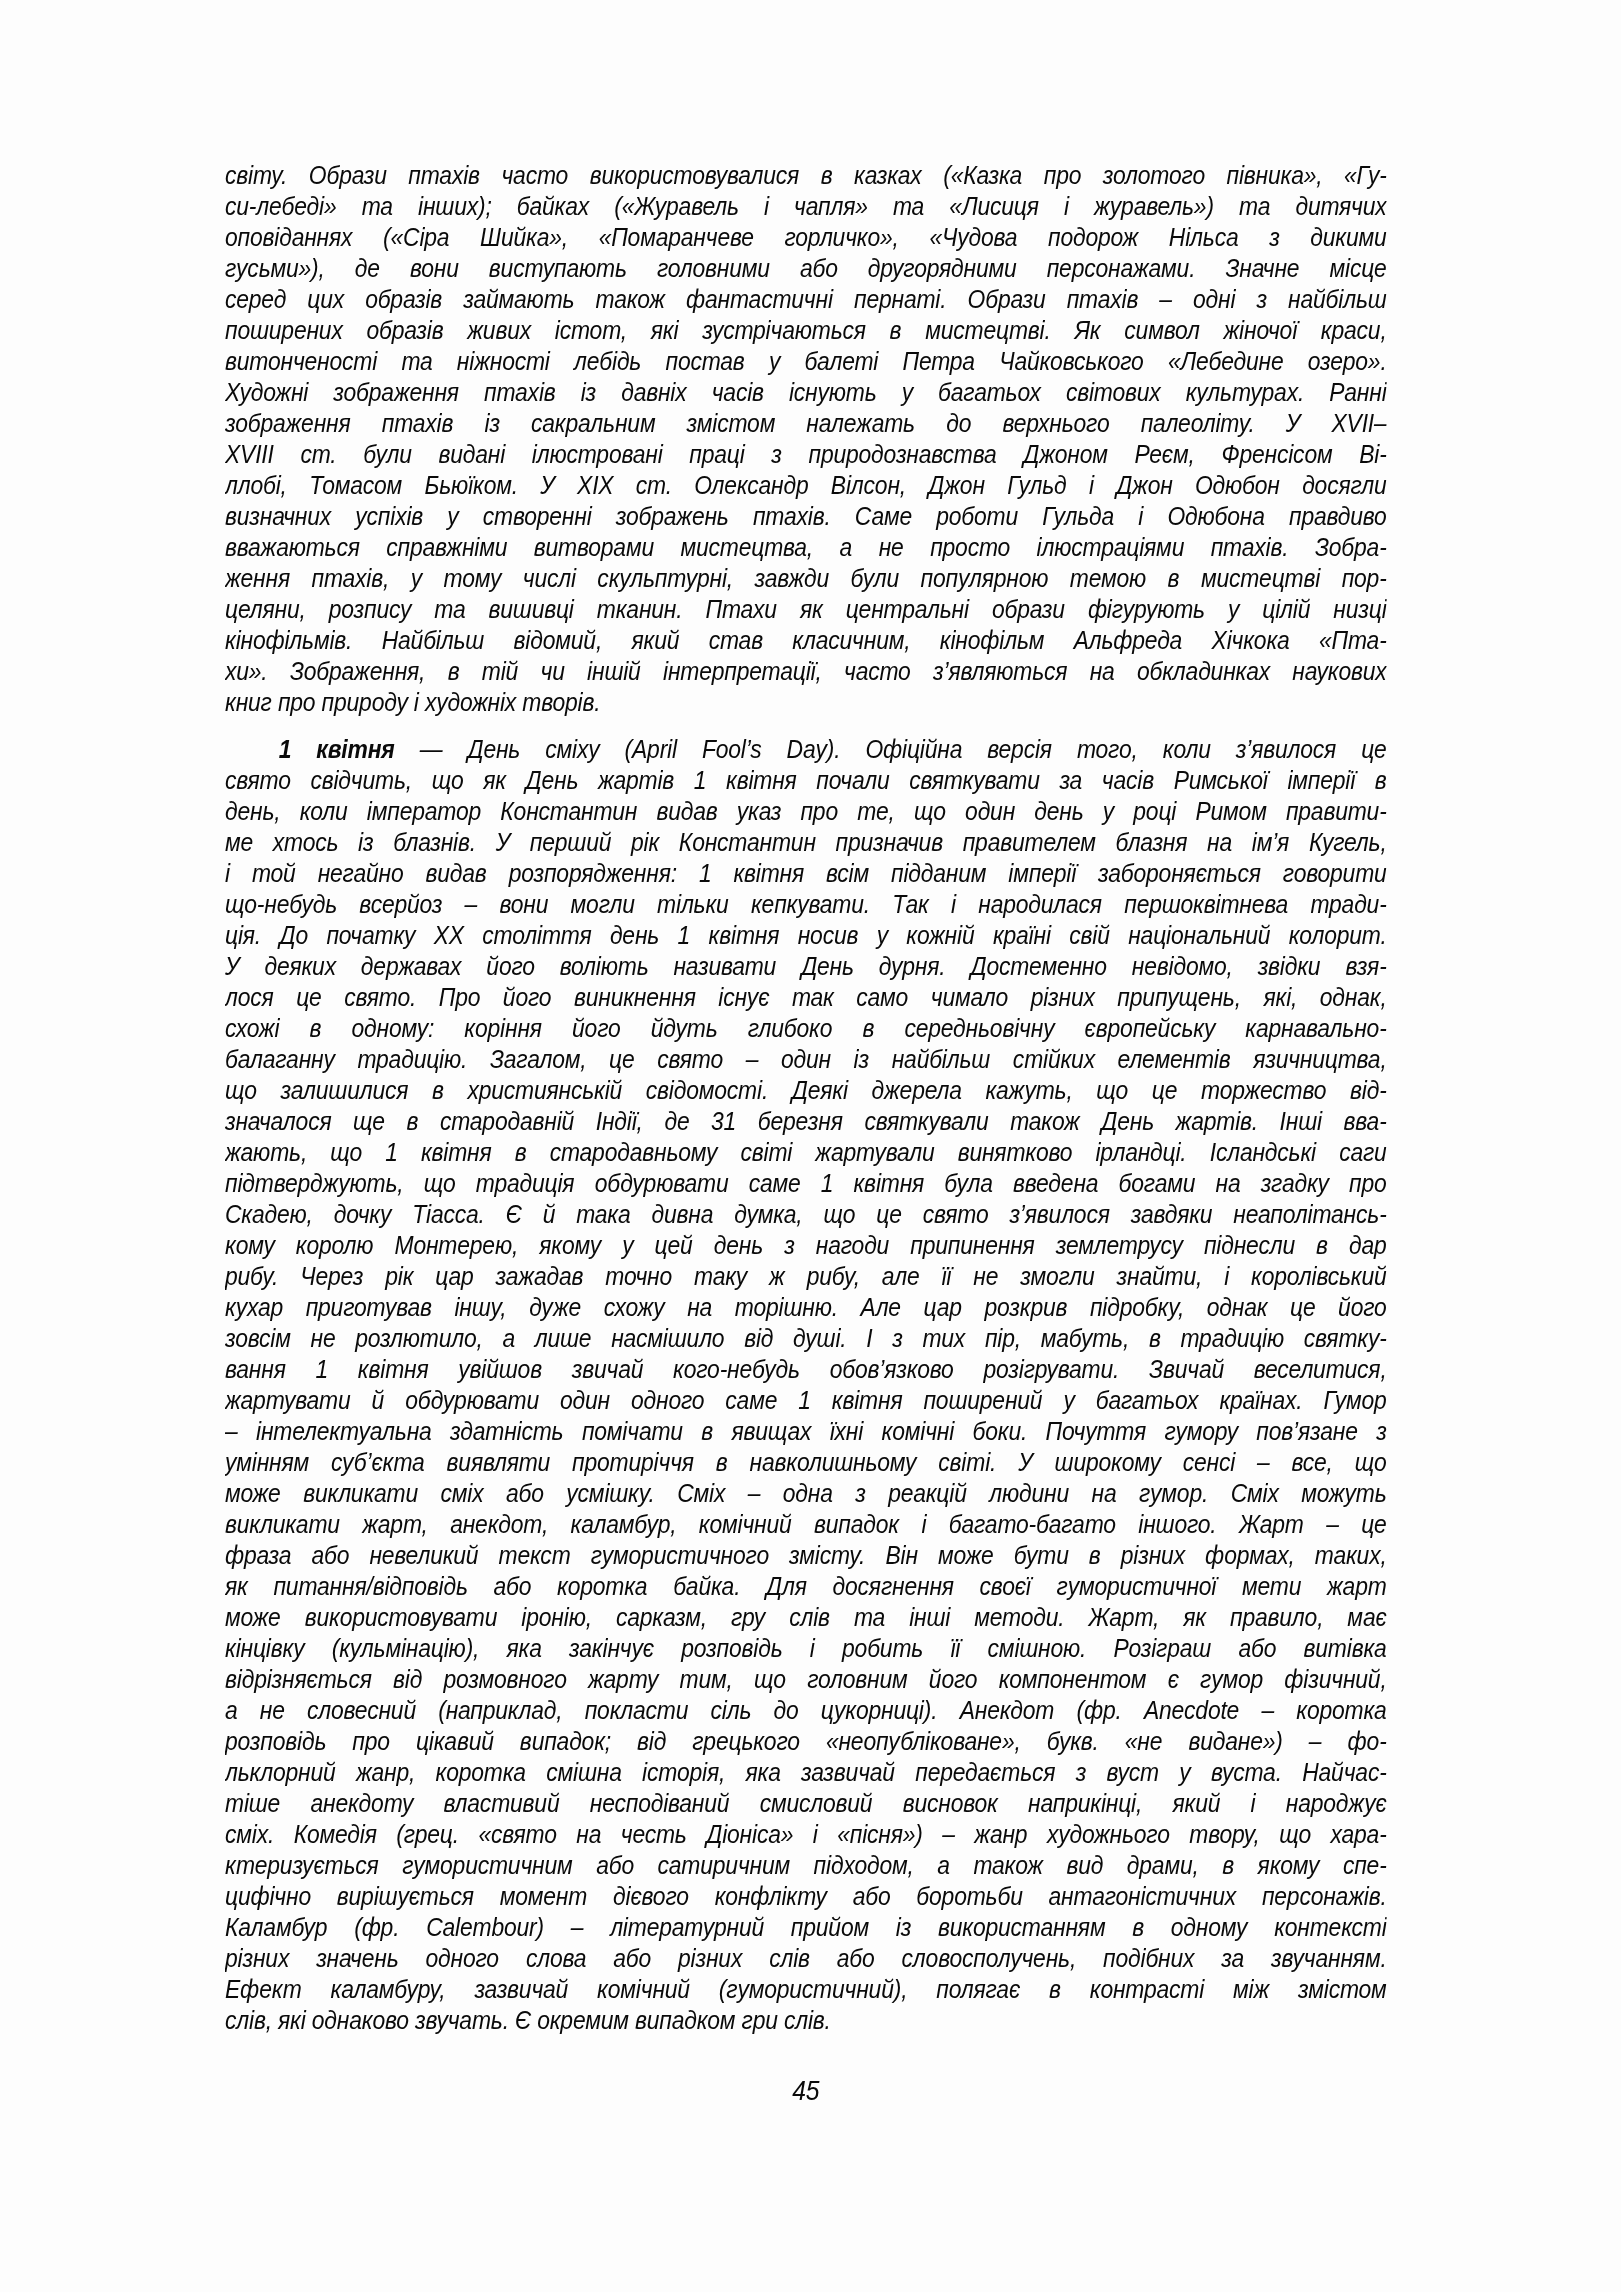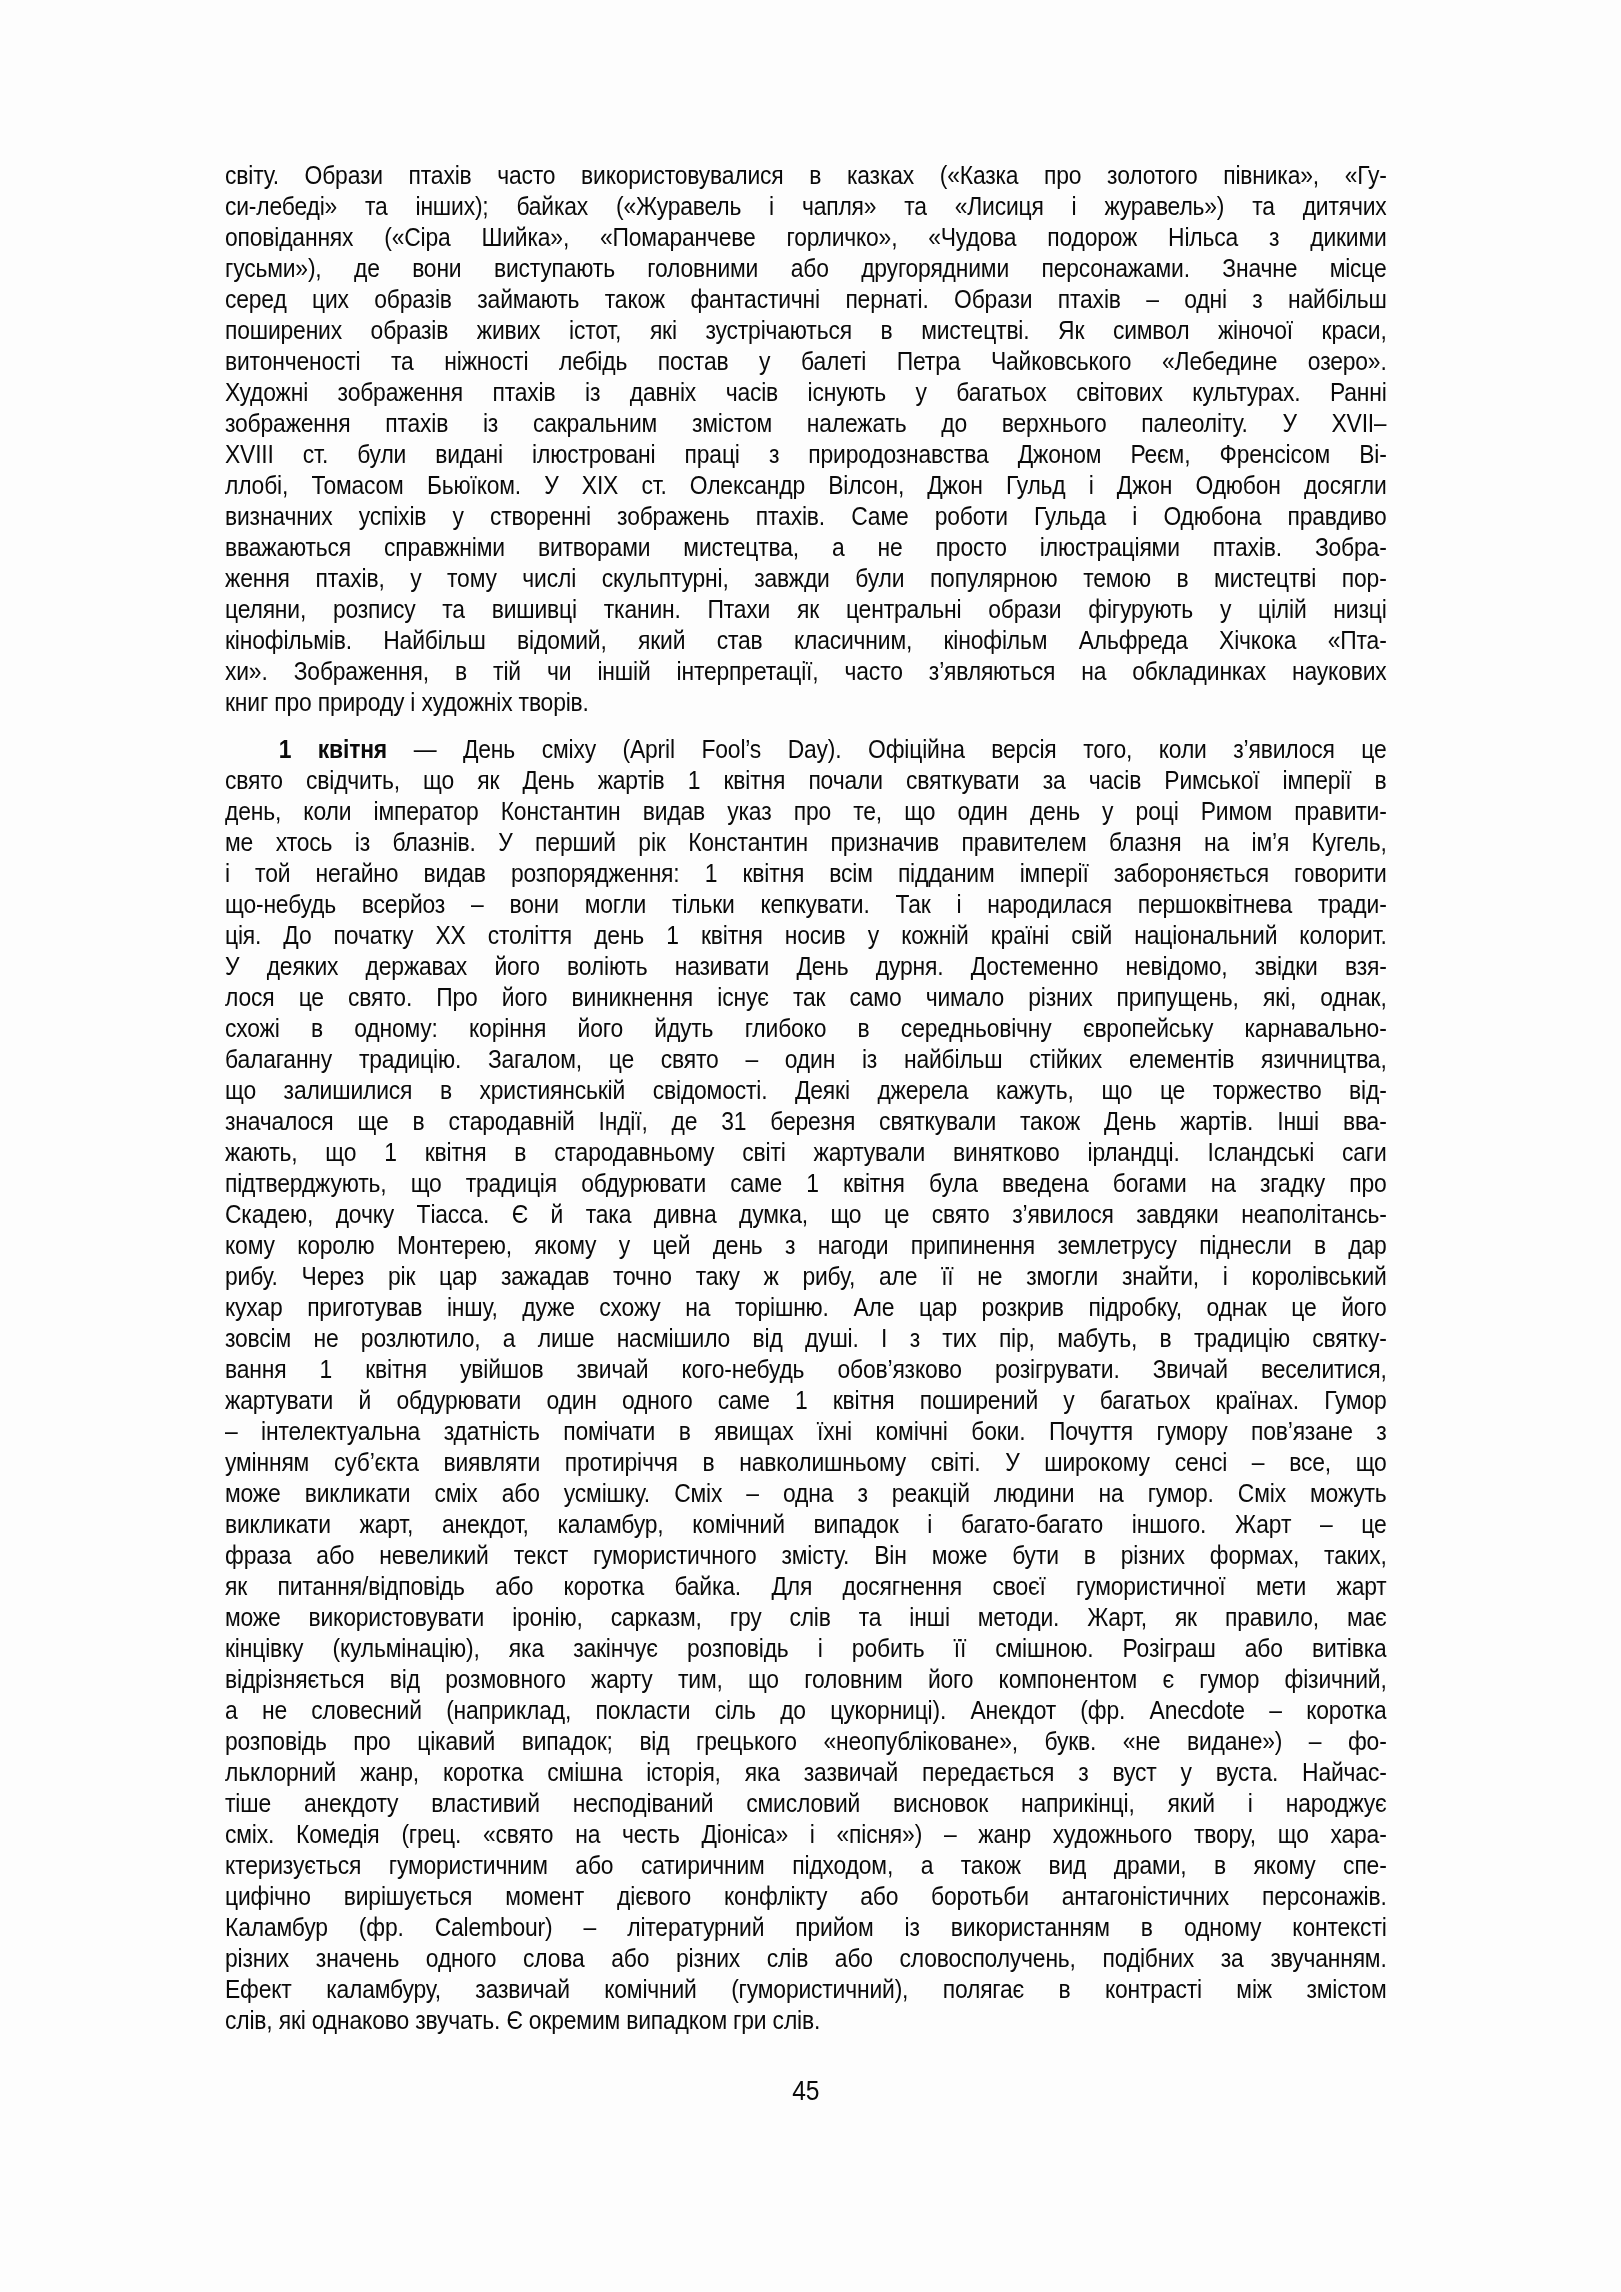--- a/index.html
+++ b/index.html
@@ -9,20 +9,21 @@
   }
   .page {
     position: relative;
     width: 1621px;
     height: 2293px;
     margin: 0 auto;
     background: #fdfdfd;
     overflow: hidden;
     font-family: "Liberation Sans", "DejaVu Sans", sans-serif;
     color: #0a0a0a;
+    font-style: italic;
   }
   
   .text-area {
     position: absolute;
     left: 225px;
     top: 160px;
     width: 1320px;
     transform: scaleX(0.88);
     transform-origin: 0 0;
     font-size: 26px;

